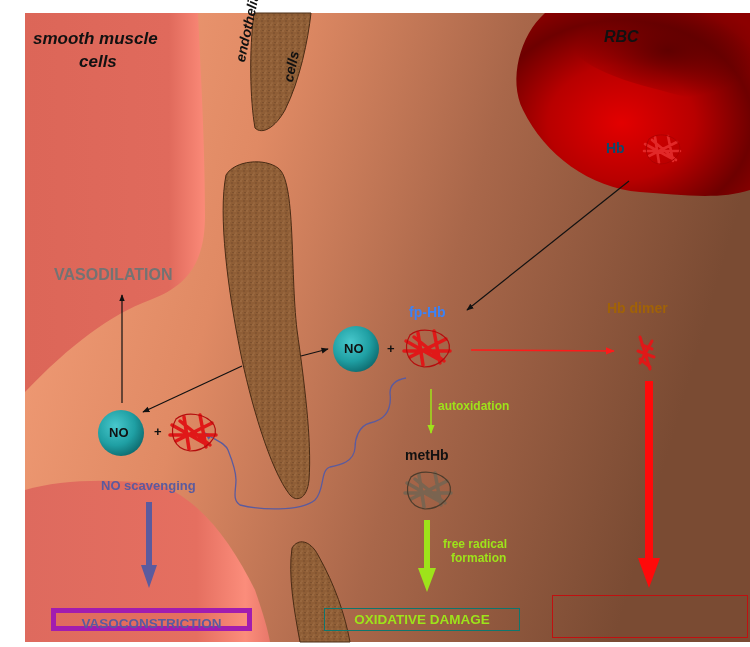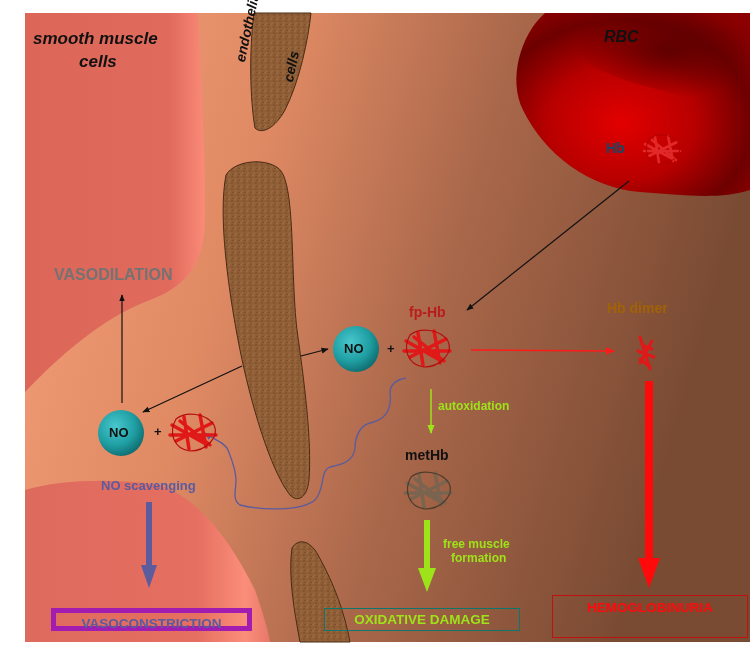--- a/index.html
+++ b/index.html
@@ -136,31 +136,30 @@
 <div class="lbl" style="left:606px;top:140px;font-size:14px;color:#0c4a6e;">Hb</div>
 
 <div class="lbl" style="left:54px;top:266px;font-size:16px;color:#737373;">VASODILATION</div>
 
 <div class="lbl" style="left:109px;top:425px;font-size:13px;color:#111;">NO</div>
 <div class="lbl" style="left:154px;top:424px;font-size:13px;color:#111;">+</div>
 <div class="lbl" style="left:101px;top:478px;font-size:13px;color:#5b5b9e;">NO scavenging</div>
 
 <div class="lbl" style="left:344px;top:341px;font-size:13px;color:#111;">NO</div>
 <div class="lbl" style="left:387px;top:341px;font-size:13px;color:#111;">+</div>
-<div class="lbl" style="left:409px;top:304px;font-size:14px;color:#b91c1c;">fp-Hb</div>
+<div class="lbl" style="left:409px;top:304px;font-size:14px;color:#3b82f6;">fp-Hb</div>
 
 <div class="lbl" style="left:607px;top:300px;font-size:14px;color:#a16207;">Hb dimer</div>
 
 <div class="lbl" style="left:438px;top:399px;font-size:12px;color:#9ee31a;">autoxidation</div>
 <div class="lbl" style="left:405px;top:447px;font-size:14px;color:#111;">metHb</div>
 
-<div class="lbl" style="left:443px;top:537px;font-size:12px;color:#9ee31a;">free muscle</div>
+<div class="lbl" style="left:443px;top:537px;font-size:12px;color:#9ee31a;">free radical</div>
 <div class="lbl" style="left:451px;top:551px;font-size:12px;color:#9ee31a;">formation</div>
 
 <div class="box" style="left:51px;top:608px;width:201px;height:23px;border:5px solid #a21caf;color:#5b5b9e;font-size:13.5px;line-height:21px;">
   <span>VASOCONSTRICTION</span>
 </div>
 <div class="box" style="left:324px;top:608px;width:196px;height:23px;border:1px solid #0f766e;color:#9ee31a;font-size:13.5px;line-height:21px;">
   <span>OXIDATIVE DAMAGE</span>
 </div>
 <div class="box" style="left:552px;top:595px;width:196px;height:43px;border:1px solid #c01010;color:#ff0a0a;font-size:13.5px;line-height:18px;padding-top:3px;">
-  <div>HEMOGLOBINURIA</div>
 </div>
 
 </body></html>

